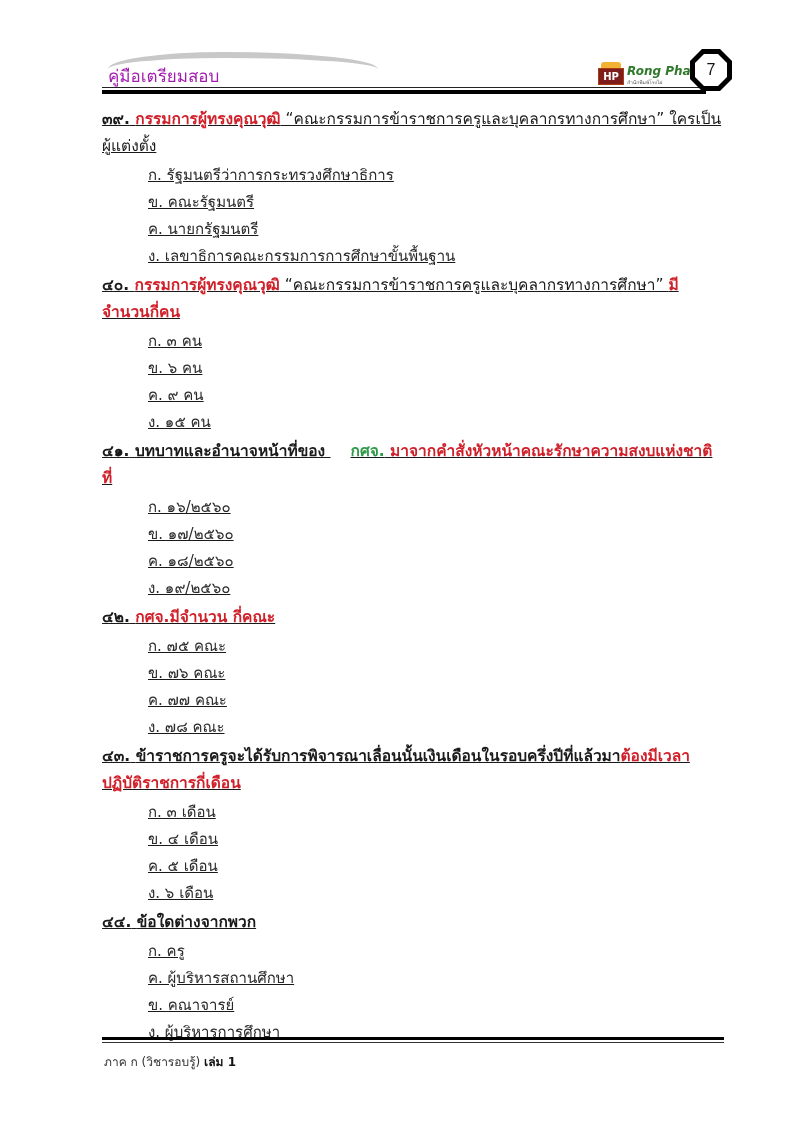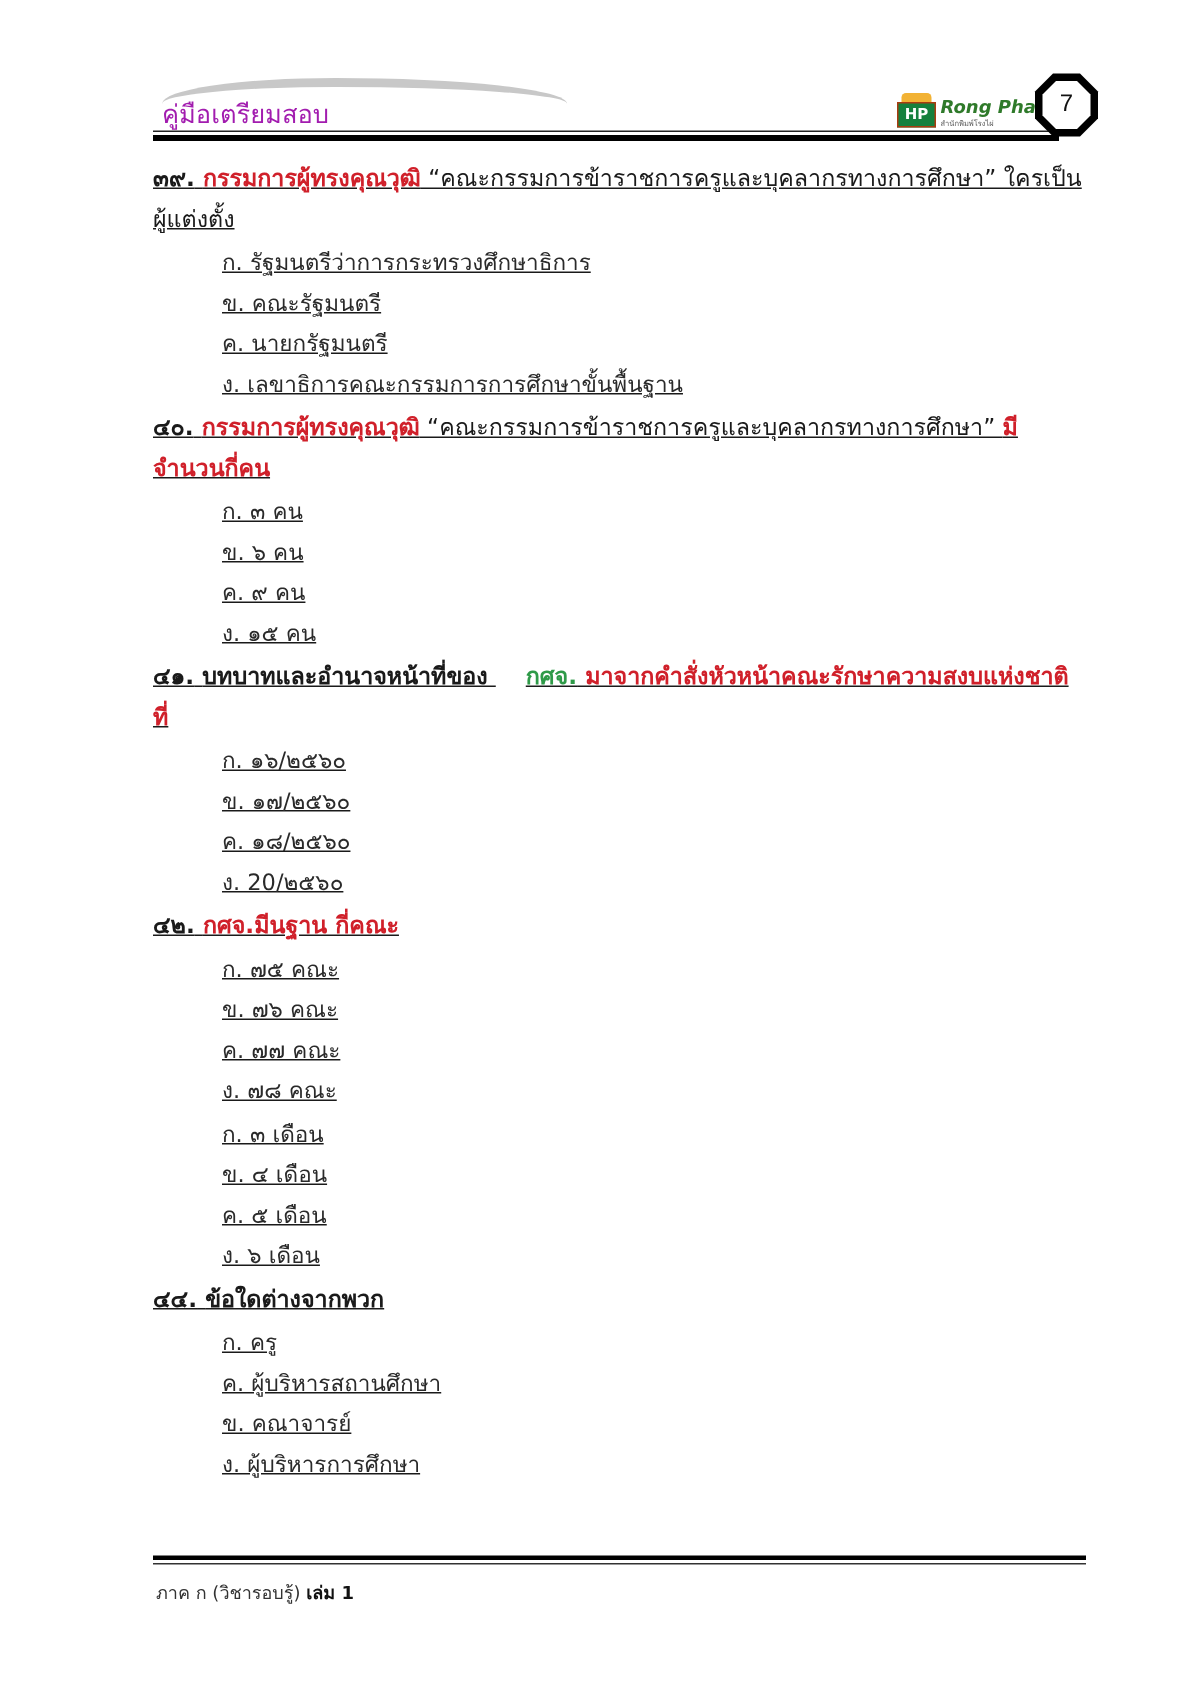--- a/index.html
+++ b/index.html
@@ -22,21 +22,21 @@
       position: absolute; left: 102px; top: 87px; width: 600px; height: 1px; background: #222;
     }
     .header-rule-thick {
       position: absolute; left: 102px; top: 90px; width: 604px; height: 4px; background: #000;
     }
     .logo {
       position: absolute; left: 598px; top: 62px; width: 90px; height: 24px;
     }
     .logo-box {
       position: absolute; left: 0; top: 6px; width: 26px; height: 17px;
-      background: #15803d; border: 1px solid #a93c10; box-sizing: border-box;
+      background: #7f1d1d; border: 1px solid #a93c10; box-sizing: border-box;
       color: #fff; font-size: 10px; font-weight: bold; text-align: center; line-height: 15px;
     }
     .logo-roof {
       position: absolute; left: 3px; top: 0; width: 20px; height: 7px;
       background: #f2b234; border-radius: 3px 3px 0 0;
     }
     .logo-name {
       position: absolute; left: 29px; top: 2px; font-size: 12px; font-weight: bold;
       font-style: italic; color: #2f7a2a; white-space: nowrap;
     }
@@ -132,38 +132,42 @@
 
   <div class="question">
     <div class="q-line">
       <span>๔๑.</span>
       <span>บทบาทและอำนาจหน้าที่ของ </span><span class="green">กศจ.</span><span class="red"> มาจากคำสั่งหัวหน้าคณะรักษาความสงบแห่งชาติ ที่</span>
     </div>
     <ul class="options">
       <li class="option">ก. ๑๖/๒๕๖๐</li>
       <li class="option">ข. ๑๗/๒๕๖๐</li>
       <li class="option">ค. ๑๘/๒๕๖๐</li>
-      <li class="option">ง. 20/๒๕๖๐</li>
+      <li class="option">ง. ๑๙/๒๕๖๐</li>
     </ul>
   </div>
 
   <div class="question">
     <div class="q-line">
       <span>๔๒.</span>
-      <span class="red">กศจ.มีนฐาน กี่คณะ</span>
+      <span class="red">กศจ.มีจำนวน กี่คณะ</span>
     </div>
     <ul class="options">
       <li class="option">ก. ๗๕ คณะ</li>
       <li class="option">ข. ๗๖ คณะ</li>
       <li class="option">ค. ๗๗ คณะ</li>
       <li class="option">ง. ๗๘ คณะ</li>
     </ul>
   </div>
 
   <div class="question">
+    <div class="q-line">
+      <span>๔๓.</span>
+      <span>ข้าราชการครูจะได้รับการพิจารณาเลื่อนนั้นเงินเดือนในรอบครึ่งปีที่แล้วมา</span><span class="red">ต้องมีเวลาปฏิบัติราชการกี่เดือน</span>
+    </div>
     <ul class="options">
       <li class="option">ก. ๓ เดือน</li>
       <li class="option">ข. ๔ เดือน</li>
       <li class="option">ค. ๕ เดือน</li>
       <li class="option">ง. ๖ เดือน</li>
     </ul>
   </div>
 
   <div class="question">
     <div class="q-line">

